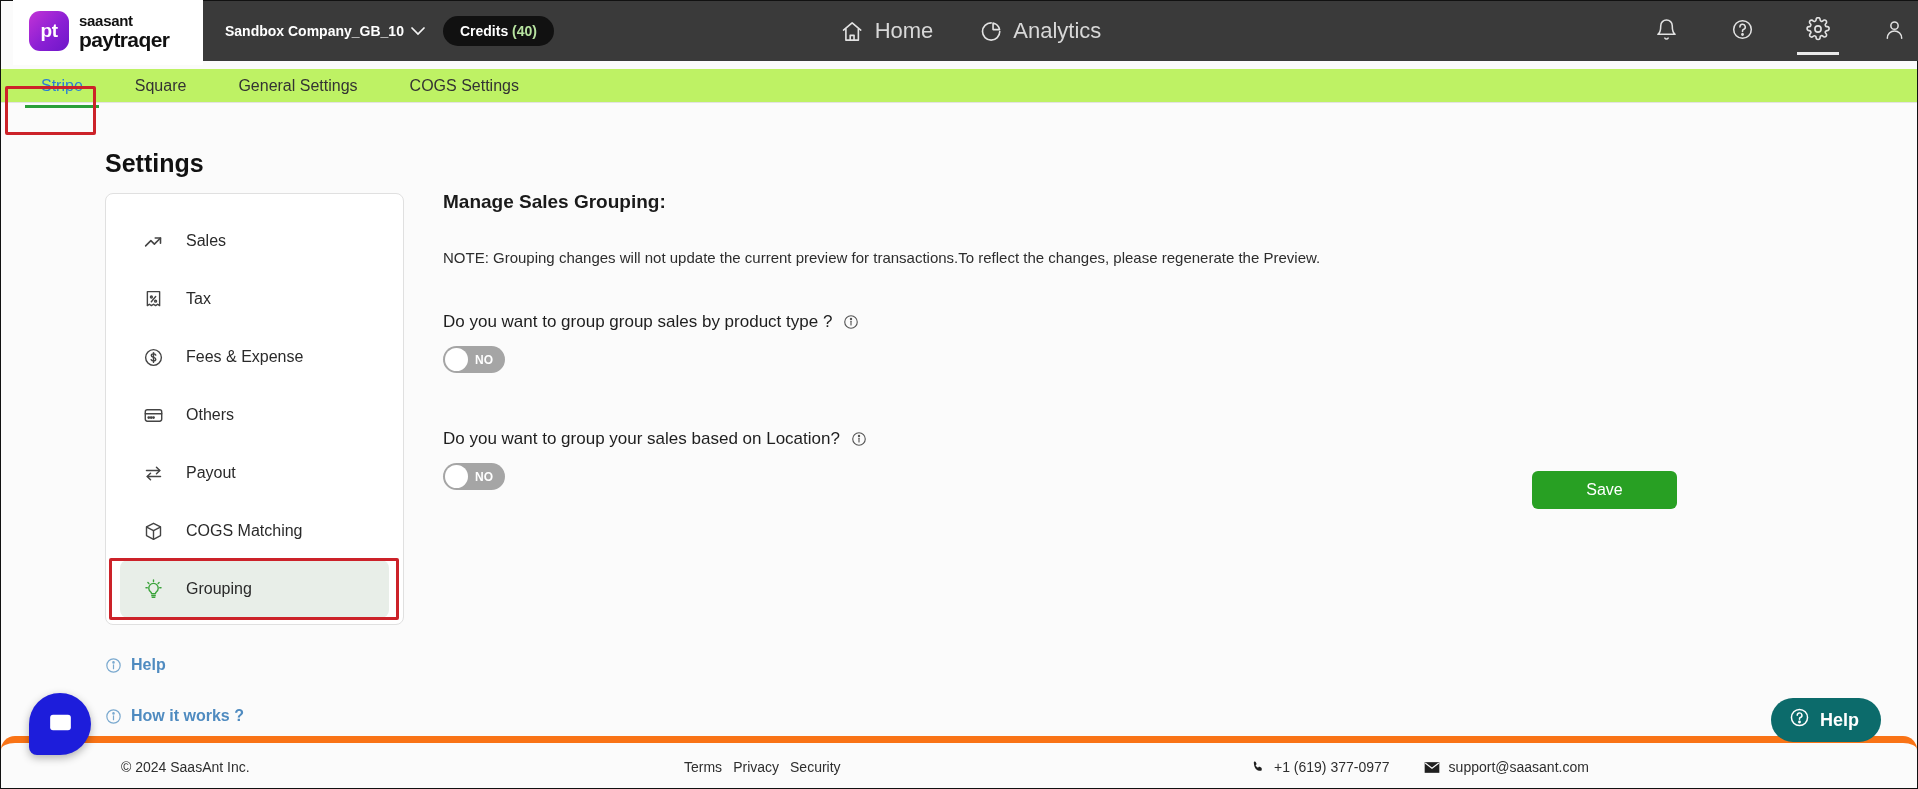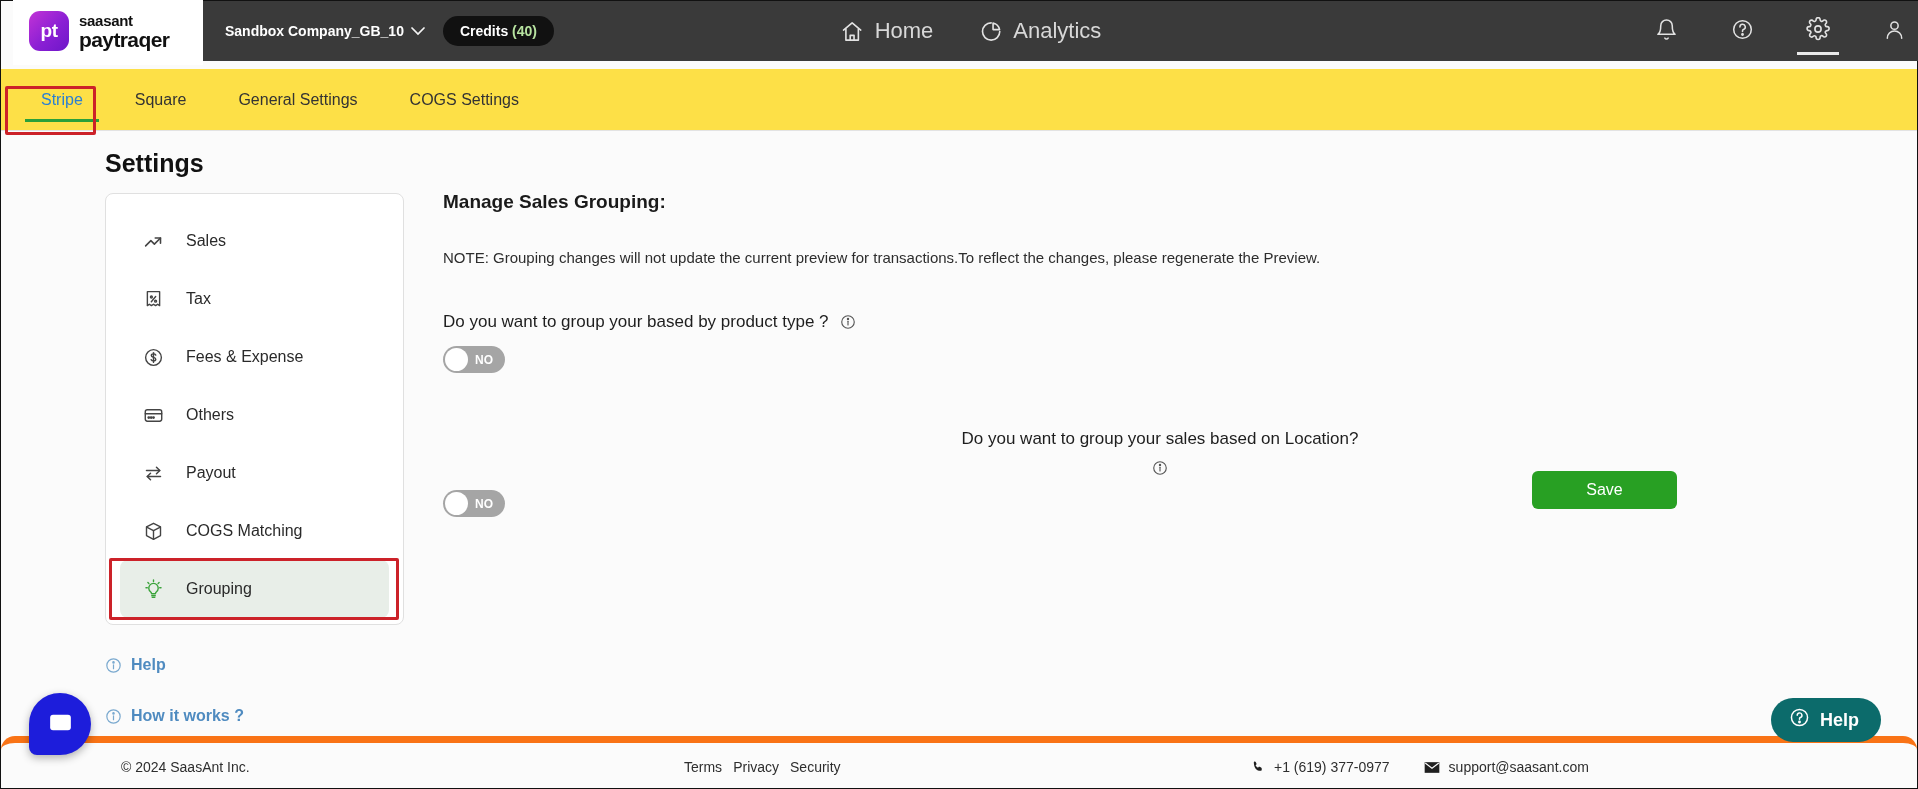--- a/index.html
+++ b/index.html
@@ -77,22 +77,22 @@
     cursor: pointer;
   }
   .icon-btn.active::after {
     content: ""; position: absolute; bottom: -7px; left: -6px;
     width: 42px; height: 3px; background: #e9e9e9;
   }
 
   
   .tabbar {
     position: absolute; top: 68px; left: 0;
-    width: 100%; height: 62px;
-    background: #fde047;
+    width: 100%; height: 34px;
+    background: #bef264;
     border-bottom: 1px solid #e3e3e3;
     display: flex; align-items: center;
     padding-left: 14px;
   }
   .tab {
     font-size: 16px; color: #333;
     padding: 13px 26px 12px 26px;
     cursor: pointer; position: relative;
     white-space: nowrap;
   }
@@ -144,21 +144,21 @@
 
   
   .main { position: absolute; top: 190px; left: 442px; right: 40px; }
   .h2 { font-size: 19px; font-weight: bold; color: #1a1a1a; }
   .note { font-size: 15px; color: #2d2d2d; margin-top: 36px; }
   .q {
     font-size: 17px; color: #1e1e1e;
     display: flex; align-items: center; gap: 11px;
   }
   .q.q1 { margin-top: 46px; }
-  .q.q2 { margin-top: 56px; flex-direction: column; }
+  .q.q2 { margin-top: 56px; }
   .info-i { color: #555; display: flex; }
 
   .toggle {
     margin-top: 14px;
     width: 62px; height: 27px;
     background: #a5a5a5; border-radius: 14px;
     position: relative; cursor: pointer;
     display: flex; align-items: center; justify-content: flex-end;
   }
   .toggle .knob {
@@ -430,21 +430,21 @@
       </svg>
     </span>
     <span>How it works ?</span>
   </div>
 
   <div class="main">
     <div class="h2">Manage Sales Grouping:</div>
     <div class="note">NOTE: Grouping changes will not update the current preview for transactions.To reflect the changes, please regenerate the Preview.</div>
 
     <div class="q q1">
-      <span>Do you want to group your based by product type ?</span>
+      <span>Do you want to group group sales by product type ?</span>
       <span class="info-i">
         <svg width="16" height="16" viewBox="0 0 24 24" fill="none" stroke="currentColor" stroke-width="1.7" stroke-linecap="round">
           <circle cx="12" cy="12" r="9.4"></circle>
             <path d="M12 11v5.5"></path>
             <circle cx="12" cy="7.6" r="0.95" fill="currentColor"></circle>
         </svg>
       </span>
     </div>
     <div class="toggle">
       <span class="knob"></span>

